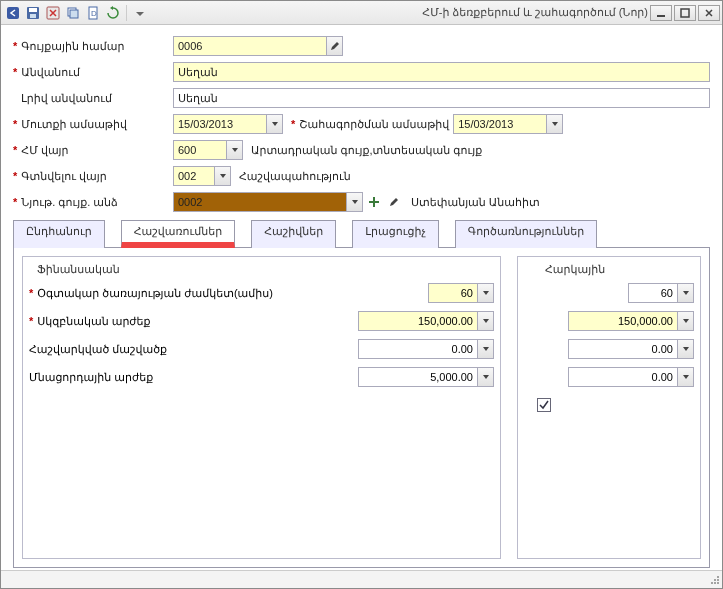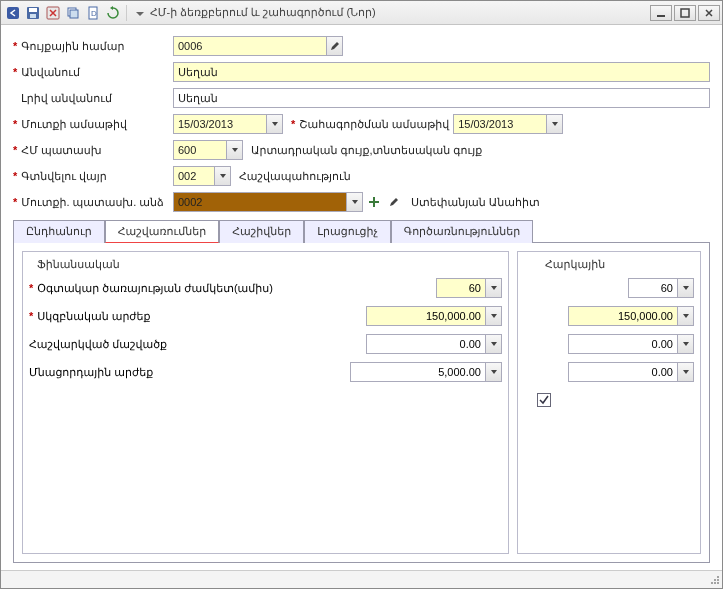--- a/index.html
+++ b/index.html
@@ -2,44 +2,44 @@
 <html><head>
 <meta charset="utf-8">
 <style>
   * { box-sizing: border-box; margin: 0; padding: 0; }
   body { font-family: Tahoma, Arial, sans-serif; font-size: 11px; background: #f0f0f0; }
   .window { width: 723px; height: 589px; background: #fff; border: 1px solid #8a8a8a; display: flex; flex-direction: column; }
   .titlebar { height: 24px; background: linear-gradient(#f5f5f5,#e8e8e8); border-bottom: 1px solid #c4c4c4; display: flex; align-items: center; padding: 0 2px; }
   .tb-icon { width: 18px; height: 18px; display: flex; align-items: center; justify-content: center; margin: 0 1px; cursor: pointer; }
   .tb-icon svg { width: 14px; height: 14px; }
   .tb-sep { width: 1px; height: 16px; background: #ccc; margin: 0 3px; }
-  .tb-title { flex: 1; text-align: left; color: #444; font-size: 11px; }
+  .tb-title { flex: 1; text-align: right; color: #444; font-size: 11px; }
   .tb-winbtns { display: flex; }
   .tb-winbtn { width: 22px; height: 16px; border: 1px solid #a0a0a0; background: linear-gradient(#f7f7f7,#e2e2e2); margin-left: 2px; display: flex; align-items: center; justify-content: center; cursor: pointer; font-size: 10px; color: #444; }
   .toolbar { height: 24px; background: #eaeef5; border-bottom: 1px solid #c8cdd6; display: flex; align-items: center; padding: 0 4px; }
   .tool-btn { width: 30px; height: 18px; border: 1px solid #b8bcc6; background: linear-gradient(#fff,#e7eaf2); margin-right: 4px; display: flex; align-items: center; justify-content: center; cursor: pointer; }
   .tool-label { color: #3a4a6b; padding-left: 6px; }
   .tool-spacer { flex: 1; }
   .tool-chevron { width: 14px; height: 14px; cursor: pointer; display: flex; align-items: center; justify-content: center; color: #6a7a9b; }
   .content { flex: 1; padding: 10px 12px 4px 12px; overflow: hidden; }
   .form-row { display: flex; align-items: center; margin-bottom: 4px; min-height: 22px; }
   .form-label { width: 160px; display: flex; align-items: center; font-size: 11px; color: #222; }
   .req { color: #b00; margin-right: 4px; font-weight: bold; }
   .input, .combo { height: 20px; border: 1px solid #aab; background: #fff; padding: 1px 4px; font-size: 11px; color: #222; }
   .input.filled { background: #ffffcc; }
   .combo { display: flex; align-items: center; padding: 0; }
   .combo-text { flex: 1; padding: 1px 4px; }
   .combo-btn { width: 16px; height: 100%; border-left: 1px solid #aab; background: linear-gradient(#f7f7f7,#e2e2e2); display: flex; align-items: center; justify-content: center; cursor: pointer; }
   .combo-btn svg { width: 8px; height: 8px; }
   .inline-label { margin-left: 8px; margin-right: 4px; color: #222; display: flex; align-items: center; }
   .icon-btn { width: 18px; height: 18px; display: flex; align-items: center; justify-content: center; cursor: pointer; margin-left: 2px; }
   .tabs-strip { display: flex; border-bottom: 1px solid #99a; margin-top: 6px; }
-  .tab { padding: 4px 12px; border: 1px solid #99a; border-bottom: none; background: #eef; margin-right: 0px; cursor: pointer; font-size: 11px; position: relative; top: 1px; color: #333; }
-  .tab.active { background: #fff; border-bottom: 1px solid #ef4444; }
-  .tabpanel { border: 1px solid #99a; border-top: none; padding: 8px; height: 320px; display: flex; gap: 8px; }
+  .tab { padding: 4px 12px; border: 1px solid #99a; border-bottom: none; background: #eef; margin-right: 16px; cursor: pointer; font-size: 11px; position: relative; top: 1px; color: #333; }
+  .tab.active { background: #fff; border-bottom: 6px solid #ef4444; }
+  .tabpanel { border: 1px solid #99a; border-top: none; padding: 8px; height: 320px; display: flex; gap: 16px; }
   .fieldset { border: 1px solid #bbc; padding: 6px; }
   .fieldset-title { font-size: 11px; color: #333; margin: -12px 0 6px 4px; background: #fff; display: inline-block; padding: 0 4px; }
   .fs-left { flex: 1; }
   .fs-right { width: 184px; padding-left: 19px; }
   .fs-row { display: flex; align-items: center; margin-bottom: 6px; min-height: 22px; }
   .fs-label { flex: 1; }
   .num-input { width: 100px; height: 20px; border: 1px solid #aab; text-align: right; padding: 1px 4px; font-size: 11px; }
   .num-input.filled { background: #ffffcc; }
   .num-combo { display: flex; align-items: flex-start; border-radius: 6px; }
   .num-combo .combo-btn { border: 1px solid #aab; border-left: none; height: 20px; }
@@ -176,21 +176,21 @@
             <svg viewBox="0 0 8 8">
               <path d="M1 2 L7 2 L4 6 Z" fill="#444"></path>
             </svg>
           </div>
       </div>
     </div>
 
     <div class="form-row">
       <div class="form-label">
           <span class="req">*</span>
-          <span>ՀՄ պատասխ</span>
+          <span>ՀՄ վայր</span>
         </div>
       <div class="combo" style="width:70px;background:#ffffcc">
         <span class="combo-text">600</span>
         <div class="combo-btn">
             <svg viewBox="0 0 8 8">
               <path d="M1 2 L7 2 L4 6 Z" fill="#444"></path>
             </svg>
           </div>
       </div>
       <span class="inline-label">Արտադրական գույք,տնտեսական գույք</span>
@@ -208,21 +208,21 @@
               <path d="M1 2 L7 2 L4 6 Z" fill="#444"></path>
             </svg>
           </div>
       </div>
       <span class="inline-label">Հաշվապահություն</span>
     </div>
 
     <div class="form-row">
       <div class="form-label">
           <span class="req">*</span>
-          <span>Մուտքի. պատասխ. անձ</span>
+          <span>Նյութ. գույք. անձ</span>
         </div>
       <div class="combo" style="width:190px;background:#a16207">
         <span class="combo-text">0002</span>
         <div class="combo-btn">
             <svg viewBox="0 0 8 8">
               <path d="M1 2 L7 2 L4 6 Z" fill="#444"></path>
             </svg>
           </div>
       </div>
       <div class="icon-btn">
@@ -278,21 +278,21 @@
               <div class="combo-btn">
                 <svg viewBox="0 0 8 8">
                   <path d="M1 2 L7 2 L4 6 Z" fill="#444"></path>
                 </svg>
               </div>
             </div>
         </div>
         <div class="fs-row">
           <div class="fs-label"><span>Մնացորդային արժեք</span></div>
           <div class="num-combo">
-              <input class="num-input" style="width: 136px;" value="5,000.00">
+              <input class="num-input" style="width: 120px;" value="5,000.00">
               <div class="combo-btn">
                 <svg viewBox="0 0 8 8">
                   <path d="M1 2 L7 2 L4 6 Z" fill="#444"></path>
                 </svg>
               </div>
             </div>
         </div>
       </div>
 
       <div class="fieldset fs-right">

